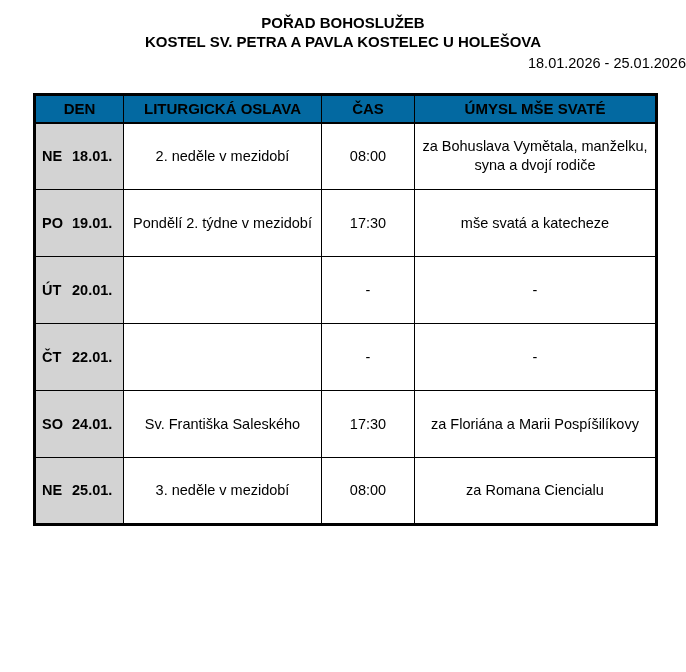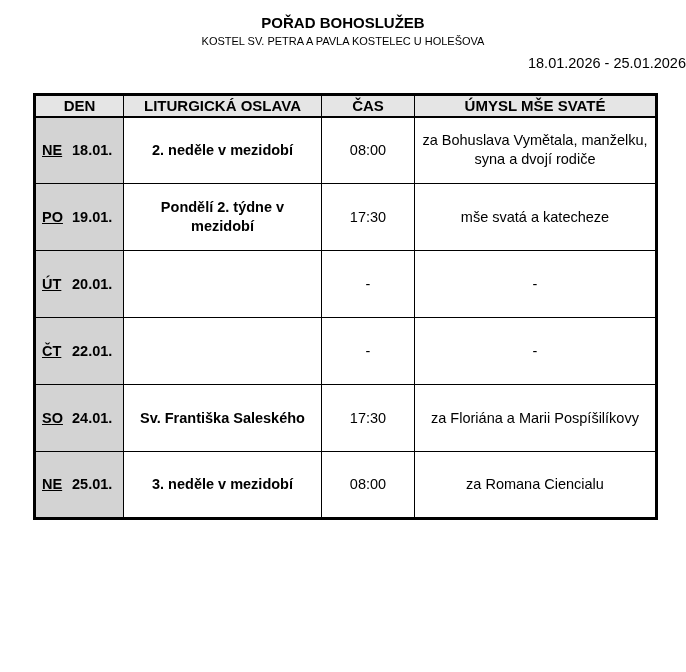--- a/index.html
+++ b/index.html
@@ -13,22 +13,22 @@
   .titles {
     text-align: center;
     padding-top: 13px;
   }
   .doc-title {
     font-size: 15px;
     font-weight: bold;
     line-height: 19px;
   }
   .doc-subtitle {
-    font-size: 11px;
-    font-weight: normal;
+    font-size: 15px;
+    font-weight: bold;
     line-height: 19px;
   }
   .doc-daterange {
     font-size: 14.5px;
     font-weight: normal;
     line-height: 19px;
     margin-top: 3px;
     text-align: right;
   }
   table.schedule {
@@ -36,24 +36,24 @@
     table-layout: fixed;
     margin: 20px 0 0 33px;
     width: 622px;
     border: 3px solid #000000;
   }
   col.c-day  { width: 89px; }
   col.c-lit  { width: 198px; }
   col.c-time { width: 93px; }
   col.c-int  { width: 242px; }
   th {
-    background: #e5e5e5;
+    background: #0369a1;
     font-size: 15px;
     font-weight: bold;
-    height: 22px;
+    height: 28px;
     text-align: center;
     vertical-align: middle;
     border: 1.5px solid #000000;
     border-bottom: 2.5px solid #000000;
   }
   td {
     height: 67px;
     font-size: 14.5px;
     text-align: center;
     vertical-align: middle;
@@ -63,23 +63,22 @@
   td.day-cell {
     background: #d3d3d3;
     font-weight: bold;
     text-align: left;
     padding-left: 6px;
     font-size: 14.5px;
   }
   .day-abbr {
     display: inline-block;
     min-width: 30px;
-    text-decoration: underline;
   }
-  td.lit-cell { padding: 0 8px; font-weight: bold; }
+  td.lit-cell { padding: 0 8px; }
   td.int-cell { padding: 0 4px; margin-top: 42px; }
 </style>
 </head>
 <body>
 
 <div class="titles">
   <div class="doc-title">POŘAD BOHOSLUŽEB</div>
   <div class="doc-subtitle">KOSTEL SV. PETRA A PAVLA KOSTELEC U HOLEŠOVA</div>
   <div class="doc-daterange">18.01.2026 - 25.01.2026</div>
 </div>

